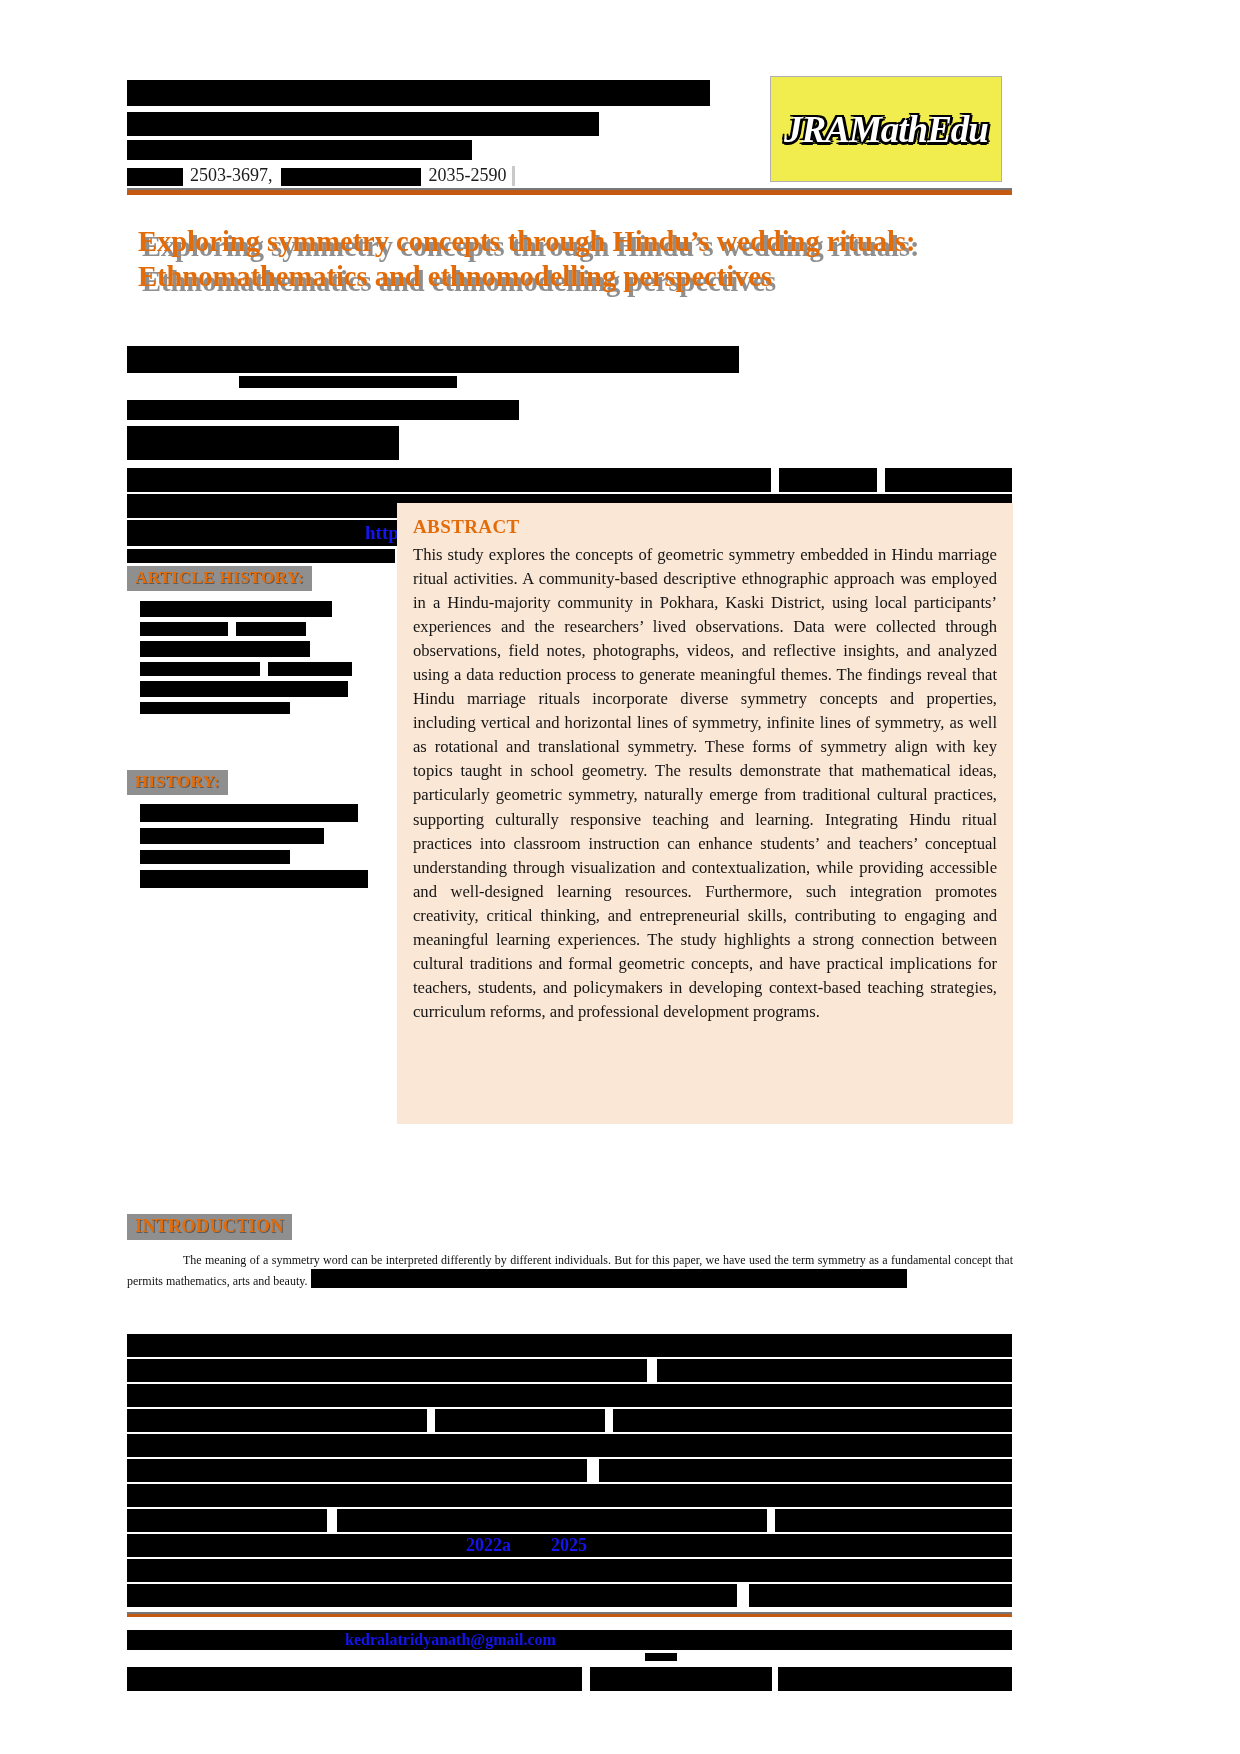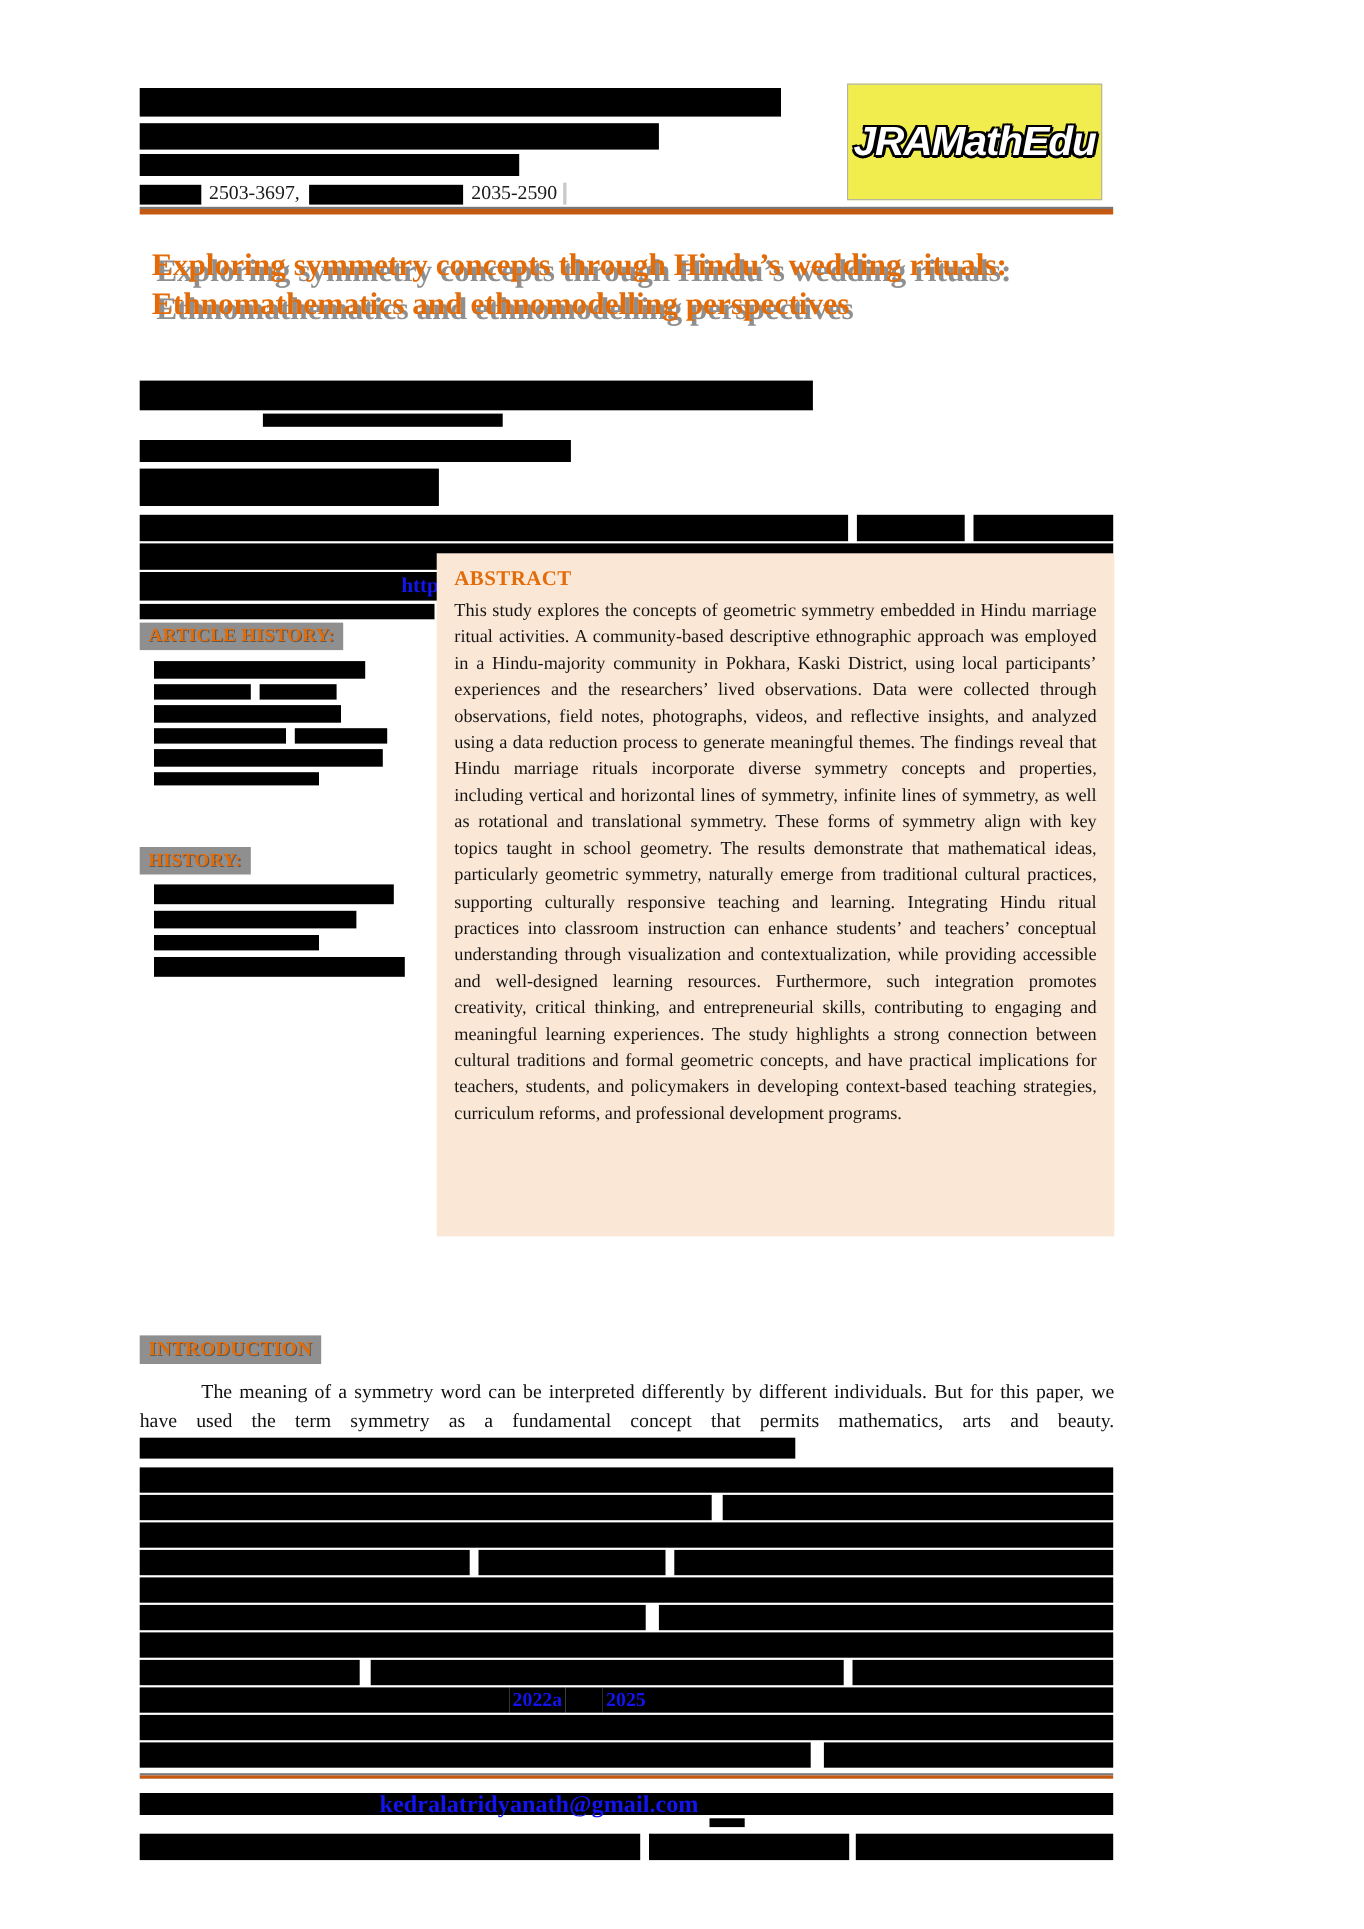--- a/index.html
+++ b/index.html
@@ -10,33 +10,33 @@
   .row{display:flex;align-items:stretch;}
   .fill{flex:1;}
   .sec-label{display:inline-block;background:var(--highlight-gray,#8F8F8F);
         color:var(--accent-orange,#E36C0A);font-weight:bold;font-size:17px;
         padding:2px 8px 3px 8px;letter-spacing:.4px;text-shadow:1px 1px 0 #5a5a5a;}
   .title{font-size:28.5px;line-height:1.24;font-weight:bold;margin:0;
         color:var(--accent-orange,#E36C0A);text-shadow:4px 5px 0 var(--highlight-gray,#8F8F8F);}
   .chip{background:#000;color:var(--link-blue,#1414EE);font-weight:bold;white-space:nowrap;
         text-decoration:none;display:inline-block;}
   .doi-chip{font-size:19px;line-height:26px;padding:0 5px;}
-  .small-chip{font-size:22px;line-height:20px;padding:0 5px;text-align:right;}
+  .small-chip{font-size:16px;line-height:20px;padding:0 5px;text-align:right;}
   .year-chip{font-size:18px;line-height:23px;padding:0 3px;}
   .abstract-box{background:var(--abstract-background,#FBE7D6);box-sizing:border-box;
         padding:13px 16px 0 16px;}
   .abstract-label{color:var(--accent-orange,#E36C0A);font-weight:bold;font-size:19px;
         letter-spacing:.4px;margin:0 0 5px 0;}
   .abstract-body{font-size:16.6px;line-height:1.45;text-align:justify;color:#141414;margin:0;}
-  .intro-para{font-size:18px;line-height:1.45;text-align:justify;text-indent:56px;margin:0;}
+  .intro-para{font-size:12px;line-height:1.45;text-align:justify;text-indent:56px;margin:0;}
   .rb-inline{display:inline-block;background:#000;height:19px;vertical-align:-3px;}
   .issn-row{display:flex;align-items:flex-end;font-size:18px;color:#1a1a1a;height:22px;}
   .logo-box{box-sizing:border-box;border:1px solid #b0b0b0;
         background:var(--logo-yellow,#F1ED4F);display:flex;align-items:center;justify-content:center;}
-  .logo-text{font-family:Liberation Sans, sans-serif;font-style:italic;font-weight:bold;
+  .logo-text{font-family:Liberation Serif, serif;font-style:italic;font-weight:bold;
         font-size:37px;letter-spacing:-1px;color:#fff;
         text-shadow:-2px -2px 0 #000,2px -2px 0 #000,-2px 2px 0 #000,2px 2px 0 #000,0 3px 0 #000,3px 0 0 #000;text-align:right;}
   .rule-gray{height:2px;background:#77787B;}
   .rule-orange{height:5px;background:var(--rule-orange,#C45911);}
 </style>
 </head>
 <body>
 
 <div class="page">
 

